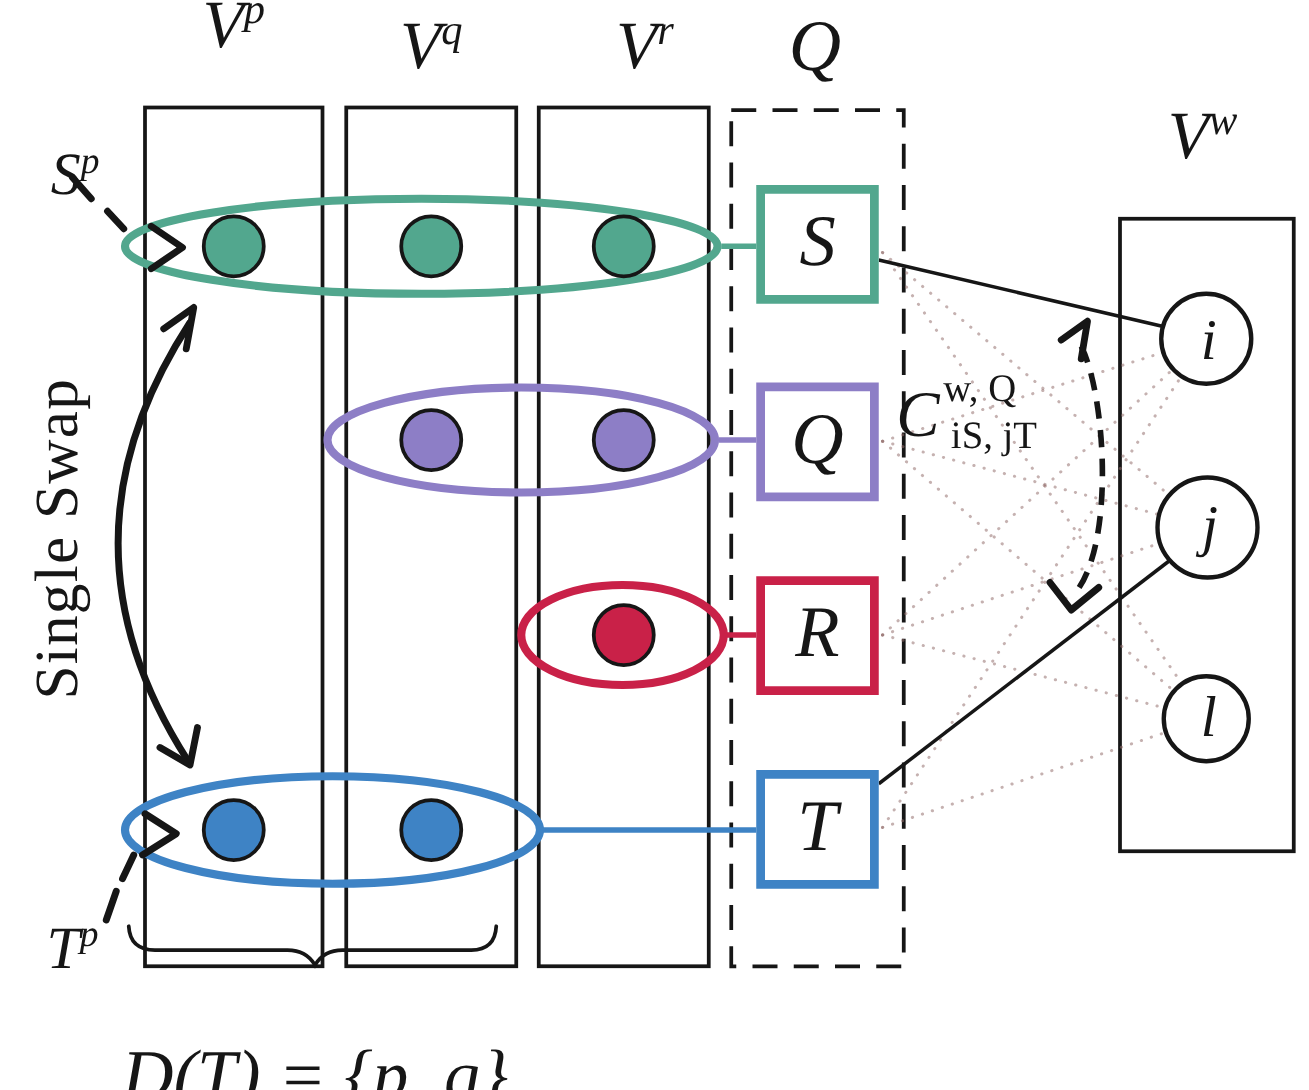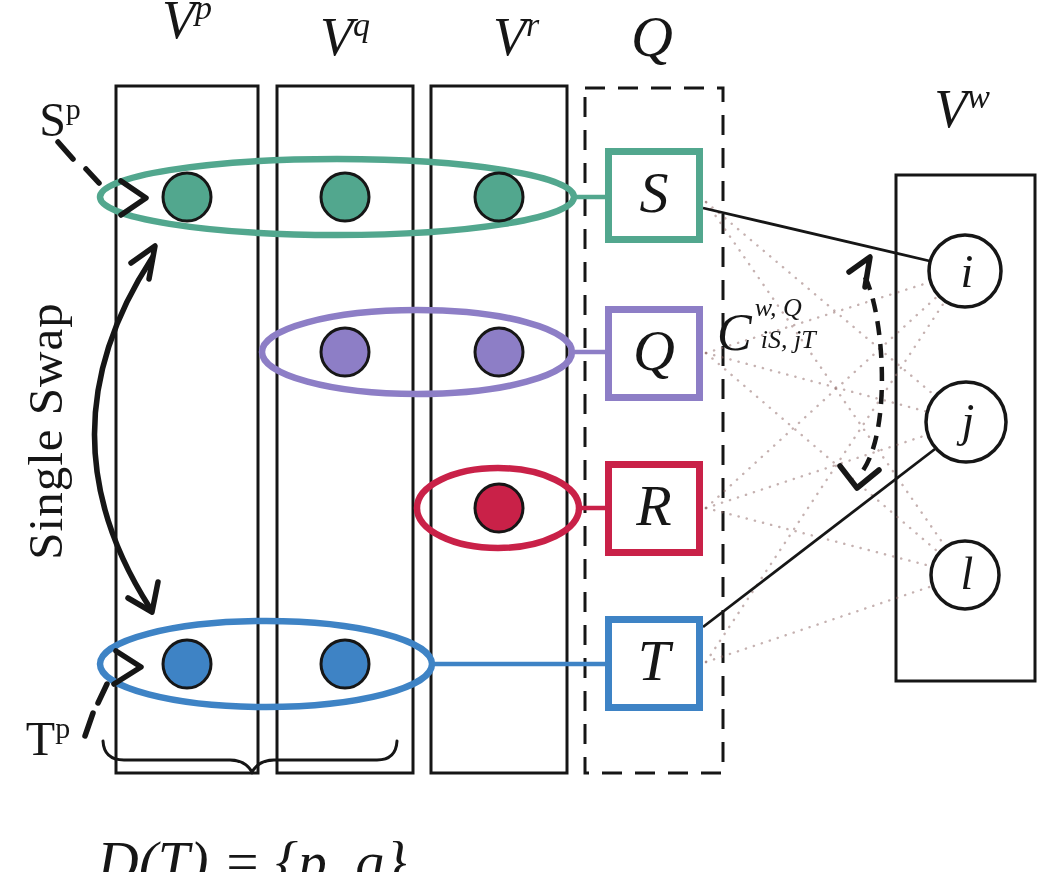--- a/index.html
+++ b/index.html
@@ -10,21 +10,21 @@
   #stage{
     position:relative; width:1047px; height:872px; background:#fff;
     font-family:"Liberation Serif","DejaVu Serif",serif; color:var(--ink);
     overflow:hidden;
   }
   #art{position:absolute; left:0; top:0;}
   .txt{position:absolute; transform:translate(-50%,-50%); white-space:nowrap; color:var(--ink);}
   .mathlbl{font-style:italic; font-size:54px; line-height:1;}
   .mathlbl sup{font-size:34px; font-style:italic;}
   .qhead{font-style:italic; font-size:58px; line-height:1;}
-  .ptr{font-size:48px; line-height:1;}
+  .ptr{font-style:italic; font-size:48px; line-height:1;margin-top:20px;}
   .ptr sup{font-size:30px;}
   .swap-txt{font-size:49px; font-style:normal; transform:translate(-50%,-50%) rotate(-90deg); letter-spacing:1px;}
   .nodelbl{font-style:italic; font-size:46px; line-height:1;}
   .dlabel{font-style:italic; font-size:57px; line-height:1;}
   .sq{
     position:absolute; left:605px; width:98px; height:95px; box-sizing:border-box;
     background:#fff; border:7px solid; display:flex; align-items:center; justify-content:center;
   }
   .sq .sqlbl{font-style:italic; font-size:58px; line-height:1; padding-bottom:6px;}
   .b-teal{border-color:var(--teal);} .b-purple{border-color:var(--purple);}
@@ -42,21 +42,21 @@
   .dot{stroke:var(--ink); stroke-width:3;}
   .node{fill:#fff; stroke:var(--ink); stroke-width:3.5;}
   .thick{stroke:var(--ink); stroke-width:5.5; fill:none; stroke-linecap:round; stroke-linejoin:round;}
   .cdash{stroke:var(--ink); stroke-width:4.5; fill:none; stroke-dasharray:14 9;}
   .chead{stroke:var(--ink); stroke-width:5.5; fill:none; stroke-linecap:round; stroke-linejoin:round;}
   .brace{stroke:var(--ink); stroke-width:3; fill:none; stroke-linecap:round;}
   
   .c-label{position:absolute; left:717px; top:295px; display:flex; align-items:flex-start;}
   .c-base{font-style:italic; font-size:52px; line-height:1; margin-top:12px;}
   .c-scripts{display:flex; flex-direction:column; margin-left:3px;}
-  .c-sup,.c-sub{font-style:italic; font-size:26px; line-height:1;}
+  .c-sup,.c-sub{font-size:31px; line-height:1;}
   .c-sub{margin-top:6px; margin-left:6px;}
 </style>
 </head>
 <body>
 
 <div id="stage">
 
   <svg id="art" width="1047" height="872" viewBox="0 0 1047 872">
 
     <rect class="box" x="116" y="86" width="142" height="687"></rect>
@@ -121,21 +121,21 @@
     <path class="brace" d="M103,741 Q104,760 124,760 L230,760 Q245,760 252,772 Q259,760 274,760 L377,760 Q396,760 397,741"></path>
   </svg>
 
   <div class="txt mathlbl" style="left:187px; top:19px;"><span>V</span><sup>p</sup></div>
   <div class="txt mathlbl" style="left:345px; top:36px;"><span>V</span><sup>q</sup></div>
   <div class="txt mathlbl" style="left:516px; top:36px;"><span>V</span><sup>r</sup></div>
   <div class="txt qhead" style="left:652px; top:37px;">Q</div>
   <div class="txt mathlbl" style="left:962px; top:108px;"><span>V</span><sup>w</sup></div>
 
   <div class="txt ptr" style="left:60px; top:119px;"><span>S</span><sup>p</sup></div>
-  <div class="txt ptr" style="left:48px; top:738px;"><span>T</span><sup>p</sup></div>
+  <div class="txt ptr" style="left:58px; top:738px;"><span>T</span><sup>p</sup></div>
 
   <div class="txt swap-txt" style="left:45px; top:431px;">Single Swap</div>
 
   <div class="c-label">
     <span class="c-base">C</span>
     <span class="c-scripts">
       <span class="c-sup">w, Q</span>
       <span class="c-sub">iS, jT</span>
     </span>
   </div>

